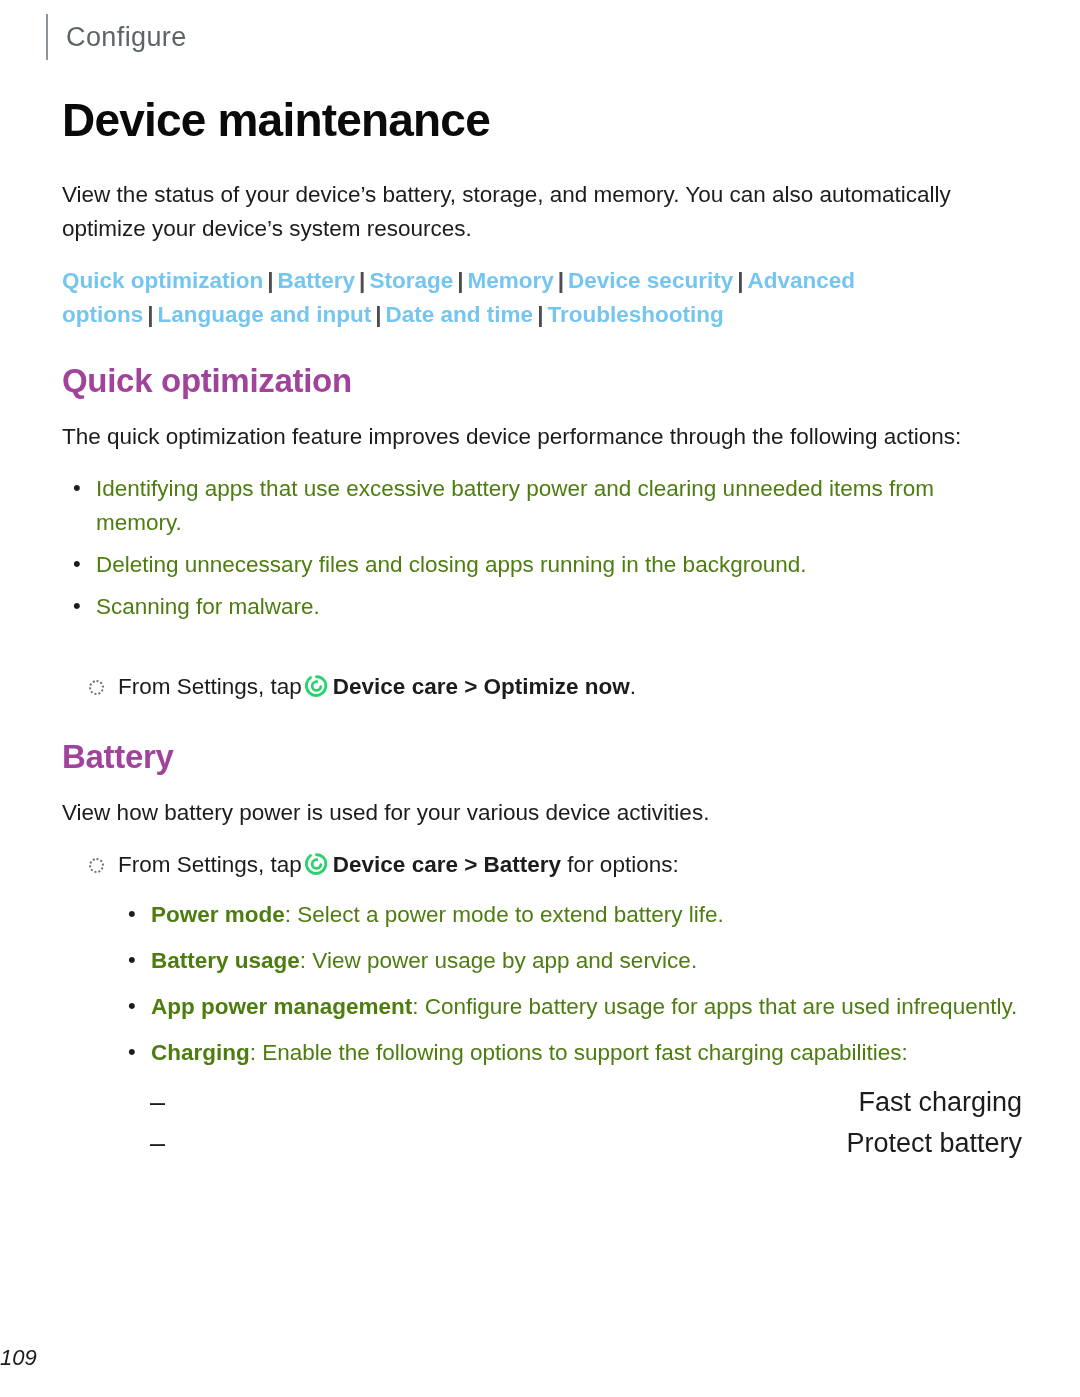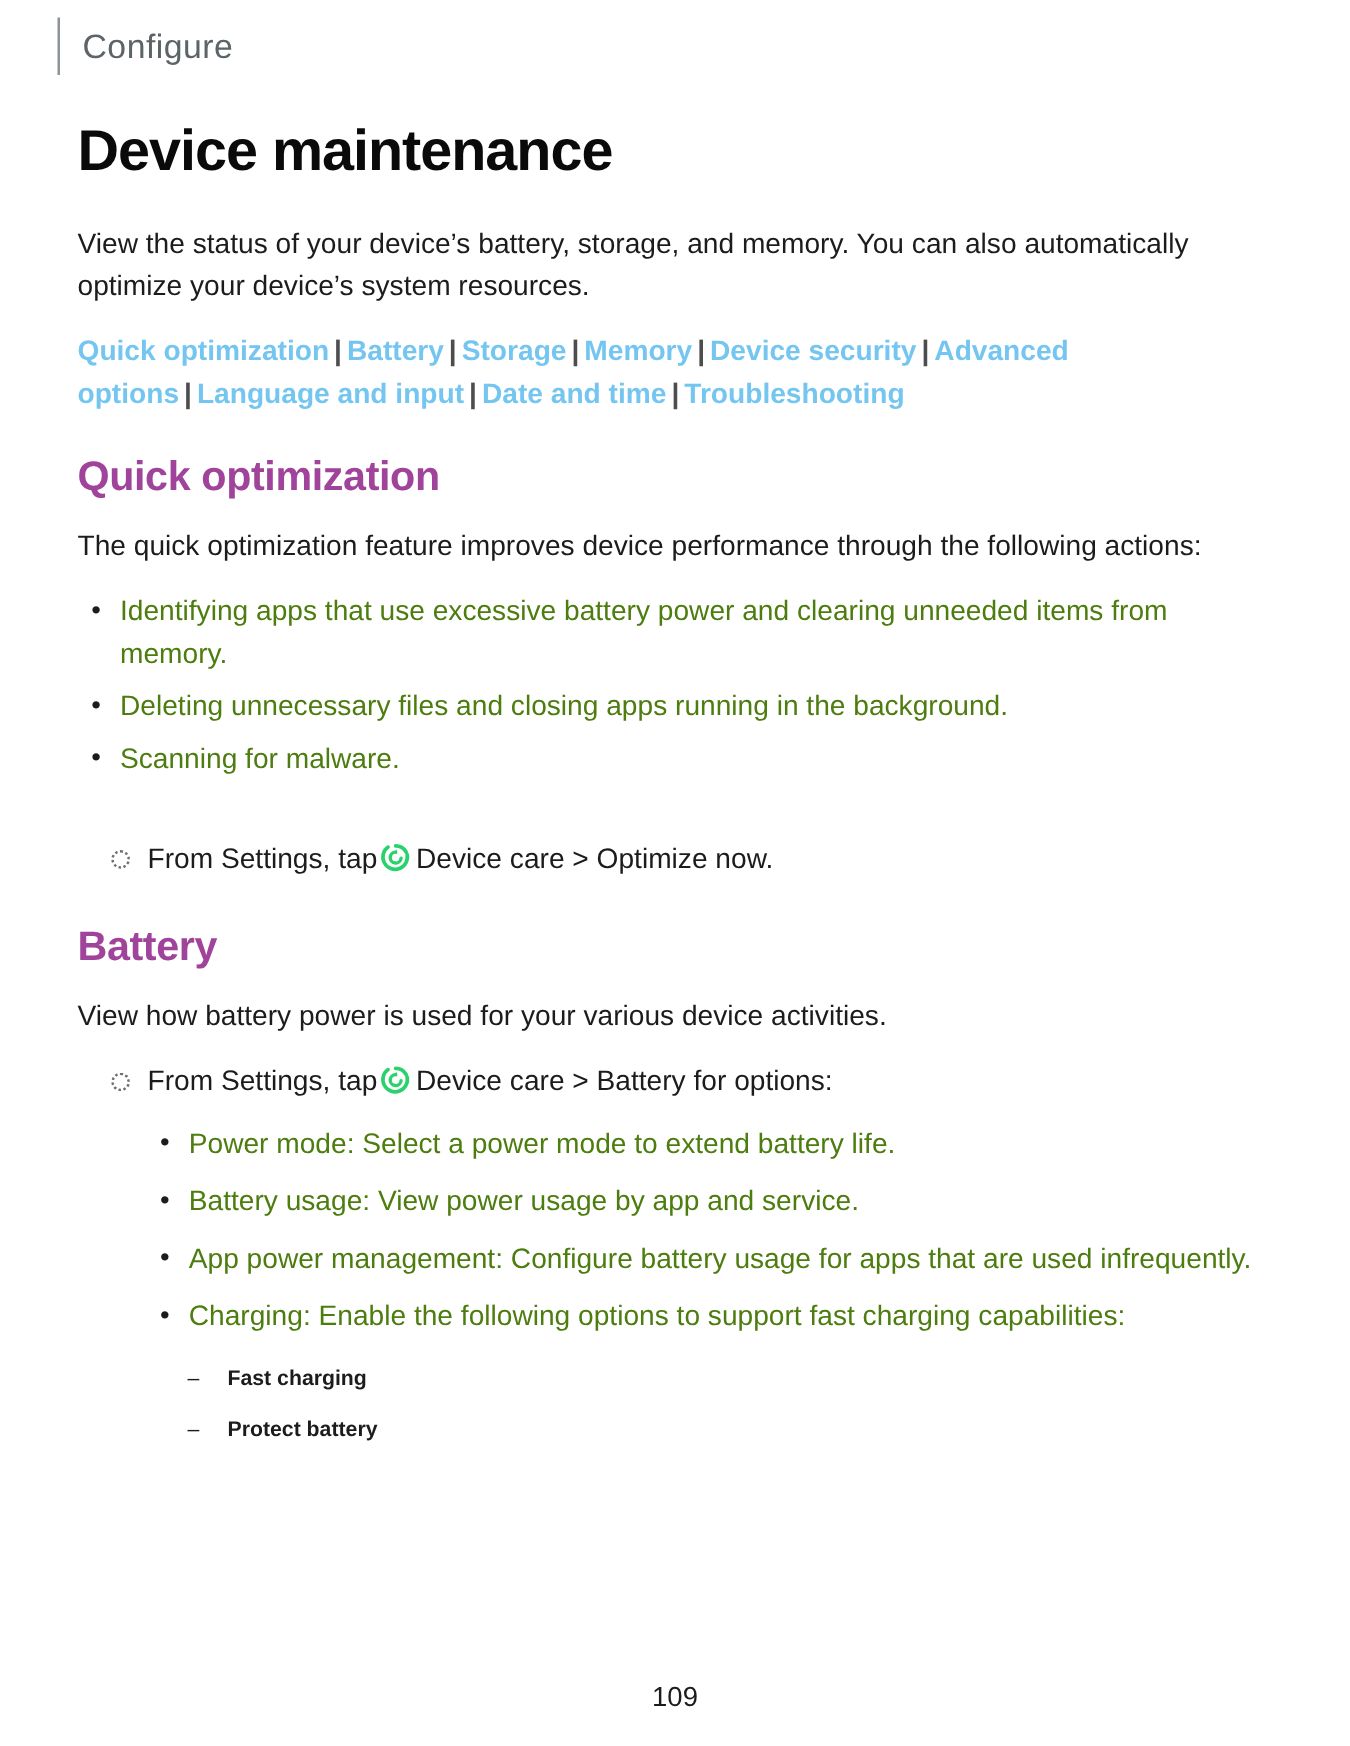--- a/index.html
+++ b/index.html
@@ -143,54 +143,55 @@
 
   
   ul.dashes {
     list-style:none;
     margin-left:88px;
     margin-top:12px;
   }
   ul.dashes > li {
     position:relative;
     padding-left:32px;
-    font-size:17px;
+    font-size:27px;
     line-height:41px;
-    font-weight:700;
-    color:#1c1c1c;
+    font-weight:400;
+    color:#1c1c1c;
+    text-align:right;
   }
   ul.dashes > li::before {
     content:"–";
     position:absolute;
     left:0;
     top:0;
     font-weight:400;
     color:#1c1c1c;
   }
 
-  .term { font-weight:400; }
+  .term { font-weight:700; }
 
   
   .dc-icon {
     display:inline-block;
     width:25px;
     height:25px;
     vertical-align:-5px;
     margin:0 4px 0 2px;
   }
 
   
   .page-number {
     position:absolute;
     left:0;
     right:0;
     top:1345px;
-    text-align:center;
     font-size:22px;
     color:#1c1c1c;
+    font-style:italic;
   }
 </style>
 </head>
 <body>
 
 <div class="page-header">
   <div class="header-rule"></div>
   <div class="header-title">Configure</div>
 </div>
 

